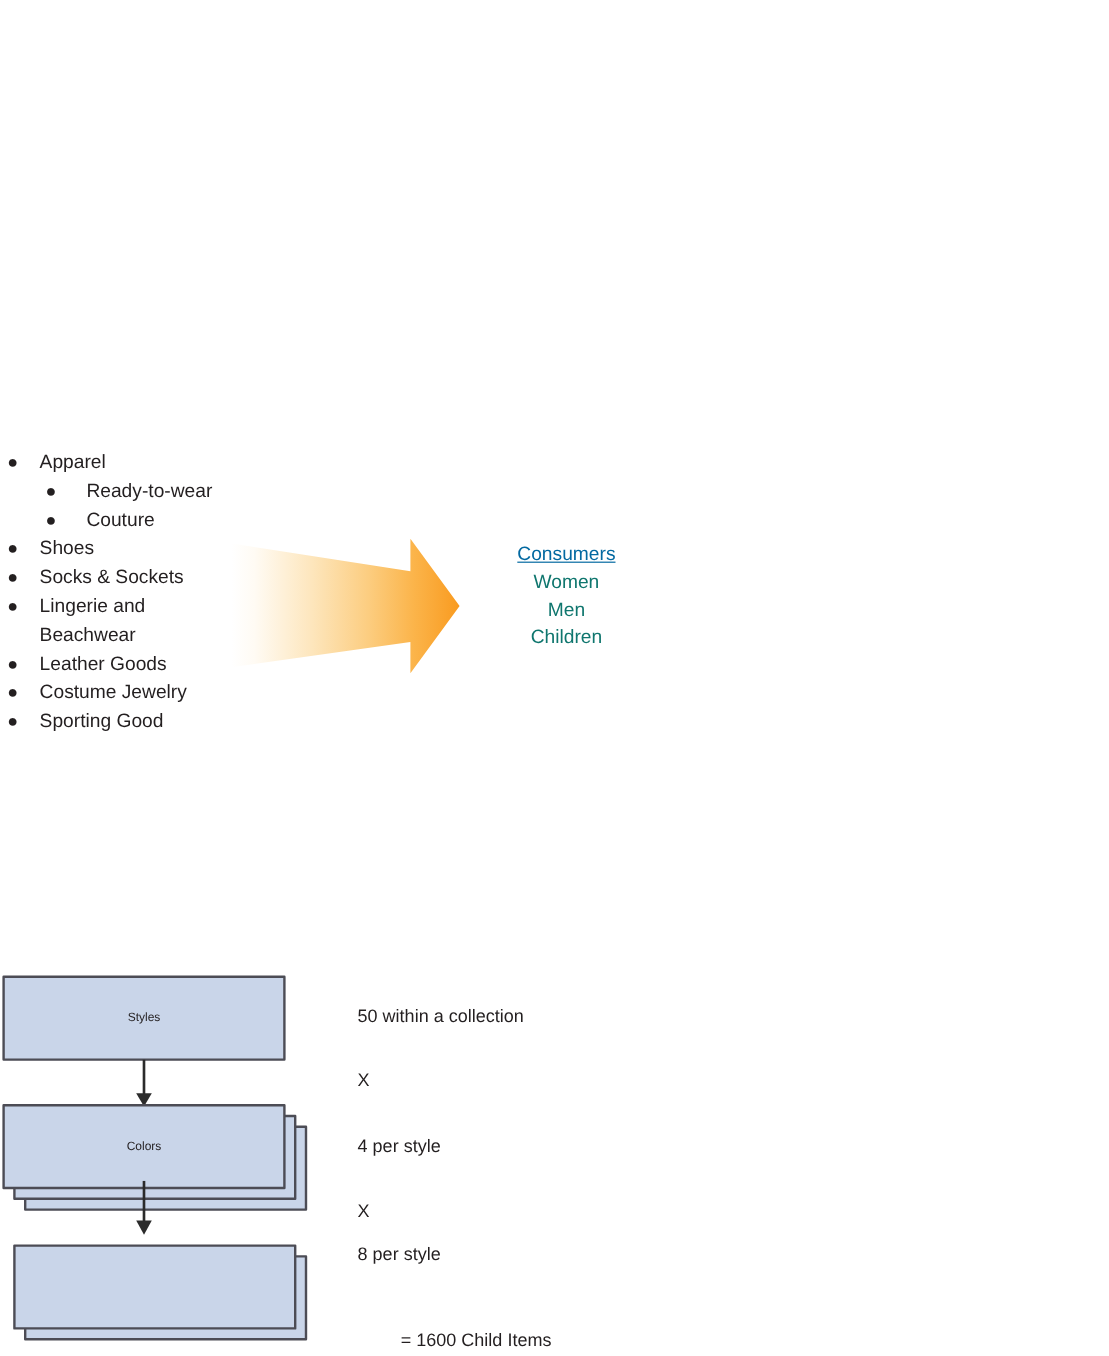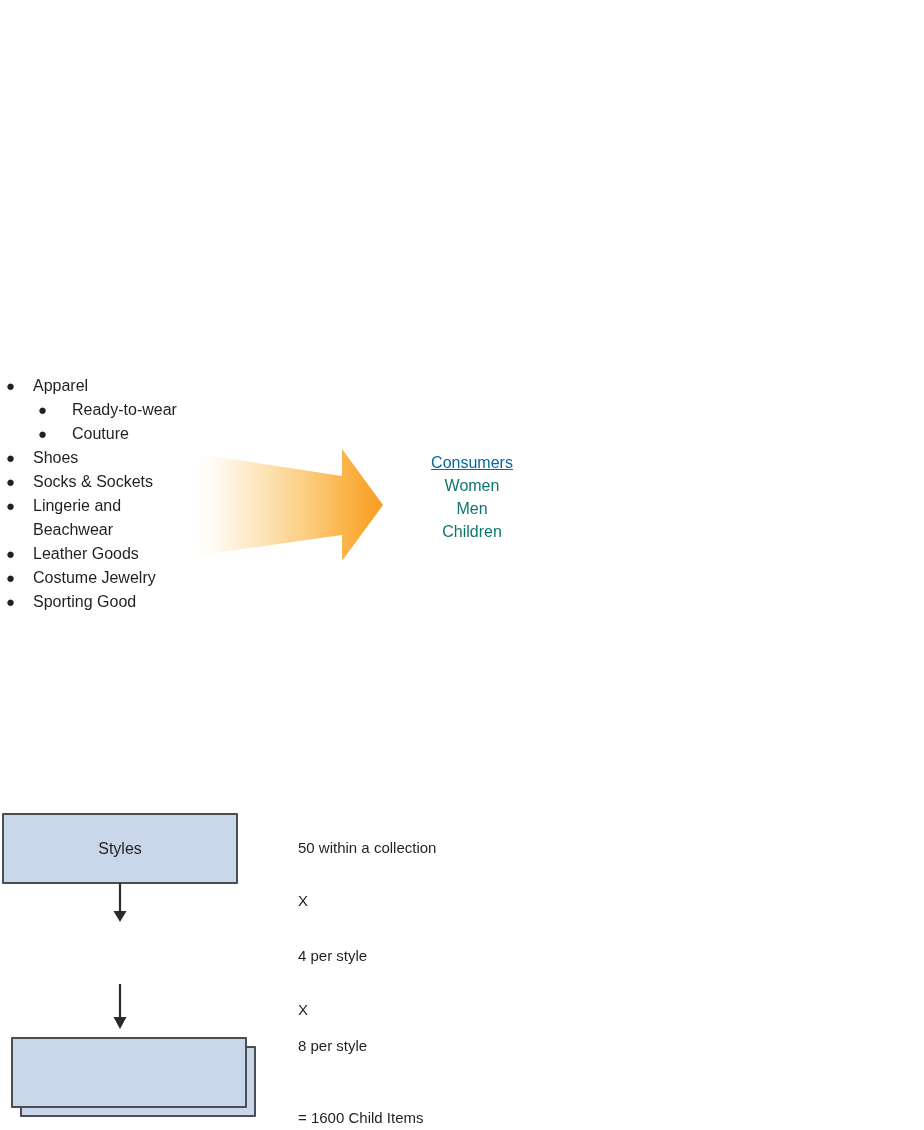--- a/index.html
+++ b/index.html
@@ -120,21 +120,21 @@
     border: 2px solid #4c4c55;
     border-radius: 1px;
   }
   .box .box-label {
     position: absolute;
     left: 0;
     right: 0;
     top: 50%;
     margin-top: -10px;
     text-align: center;
-    font-size: 16px;
+    font-size: 10px;
     line-height: 20px;
     color: #231f20;
   }
   .box.back {
     background: #c9d5e9;
   }
 
   
   .connector {
     position: absolute;
@@ -244,33 +244,40 @@
     <div class="box" style="left:2px; top:2px; width:236px; height:71px;">
       <span class="box-label">Styles</span>
     </div>
   </div>
 
   <svg class="connector" style="left:110px; top:883px;" width="20" height="40" viewBox="0 0 20 40" xmlns="http://www.w3.org/2000/svg">
     <line x1="10" y1="0" x2="10" y2="29" stroke="#2b2b2b" stroke-width="2.2"></line>
     <polygon points="3.5,28 16.5,28 10,39" fill="#2b2b2b"></polygon>
   </svg>
 
+  <div class="stack-group" style="left:0px; top:918px; height:92px;">
+    <div class="box back" style="left:20px; top:20px; width:236px; height:71px;"></div>
+    <div class="box back" style="left:11px; top:11px; width:236px; height:71px;"></div>
+    <div class="box" style="left:2px; top:2px; width:236px; height:71px;">
+      <span class="box-label">Colors</span>
+    </div>
+  </div>
 
   <svg class="connector" style="left:110px; top:984px;" width="20" height="46" viewBox="0 0 20 46" xmlns="http://www.w3.org/2000/svg">
     <line x1="10" y1="0" x2="10" y2="34" stroke="#2b2b2b" stroke-width="2.2"></line>
     <polygon points="3.5,33 16.5,33 10,45" fill="#2b2b2b"></polygon>
   </svg>
 
   <div class="stack-group" style="left:0px; top:1026px; height:92px;">
     <div class="box back" style="left:20px; top:20px; width:236px; height:71px;"></div>
     <div class="box back" style="left:11px; top:11px; width:236px; height:71px;"></div>
   </div>
 
   <div id="multiplication-notes">
     <div class="note-line" style="top:838px;">50 within a collection</div>
     <div class="note-line" style="top:891px;">X</div>
     <div class="note-line" style="top:946px;">4 per style</div>
     <div class="note-line" style="top:1000px;">X</div>
     <div class="note-line" style="top:1036px;">8 per style</div>
-    <div class="note-line" style="top:1108px;">= 1600 Child Items</div>
+    <div class="note-line" style="top:1108px;margin-left:36px;">= 1600 Child Items</div>
   </div>
 
 </div>
 
 </body></html>

